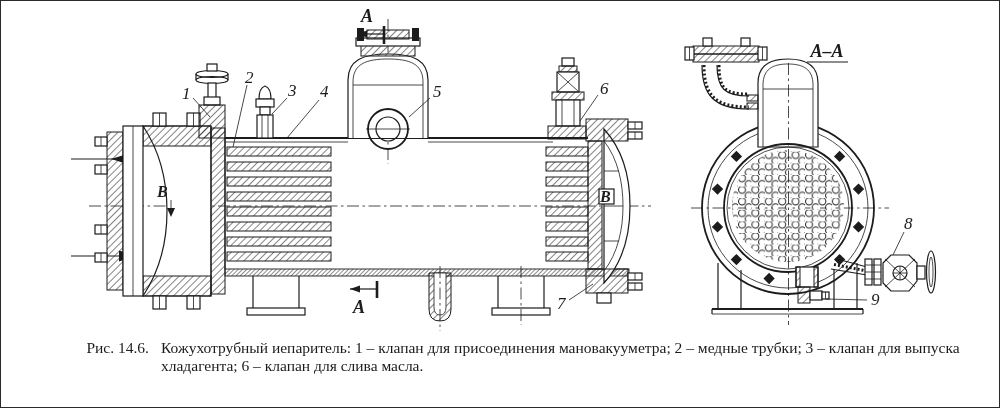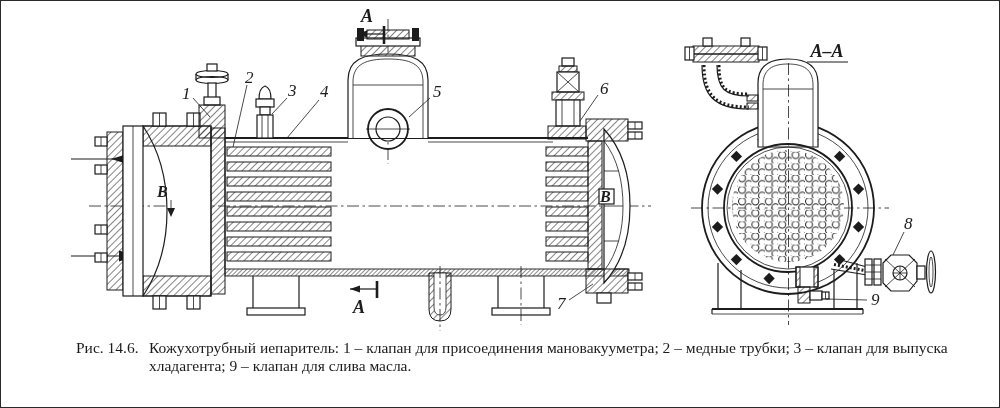--- a/index.html
+++ b/index.html
@@ -18,23 +18,23 @@
   .hdp{fill:url(#hd);stroke:#1c1c1c;stroke-width:0.9;}
   .cl{stroke:#1c1c1c;stroke-width:0.8;fill:none;stroke-dasharray:12 3.5 2.5 3.5;}
   .lbl{font:italic 17px "Liberation Serif",serif;fill:#1c1c1c;}
   .lblB{font:italic 700 16px "Liberation Serif",serif;fill:#1c1c1c;}
   .title{font:italic 700 18px "Liberation Serif",serif;fill:#1c1c1c;}
   #caption{
     position:absolute;left:75px;top:338px;width:910px;
     font-size:15.5px;line-height:18.4px;
   }
   #caption .row{display:flex;}
-  #caption .figlabel{flex:0 0 73px;white-space:nowrap;}
+  #caption .figlabel{flex:0 0 73px;white-space:nowrap;text-align:right;}
   #caption .lines{flex:1;}
-  #caption .capline{white-space:nowrap;}
+  #caption .capline{white-space:nowrap;margin-left:12px;}
 </style>
 </head>
 <body>
 
 <div id="canvas">
 <svg width="998" height="336" viewBox="0 0 998 336">
   <defs>
     <pattern id="h" width="5" height="5" patternUnits="userSpaceOnUse" patternTransform="rotate(45)">
       <line x1="0" y1="0" x2="0" y2="5" stroke="#1c1c1c" stroke-width="1.1"></line>
     </pattern>
@@ -342,17 +342,17 @@
     <text class="lbl" x="903" y="228">8</text>
     <text class="lbl" x="870" y="304">9</text>
   </g>
 </svg>
 
 <div id="caption">
   <div class="row">
     <div class="figlabel">Рис. 14.6.</div>
     <div class="lines">
       <div class="capline">Кожухотрубный иепаритель: 1 – клапан для присоединения мановакууметра; 2 – медные трубки; 3 – клапан для выпуска</div>
-      <div class="capline">хладагента; 9 – клапан для слива масла.</div>
+      <div class="capline">хладагента; 6 – клапан для слива масла.</div>
     </div>
   </div>
 </div>
 </div>
 
 </body></html>

